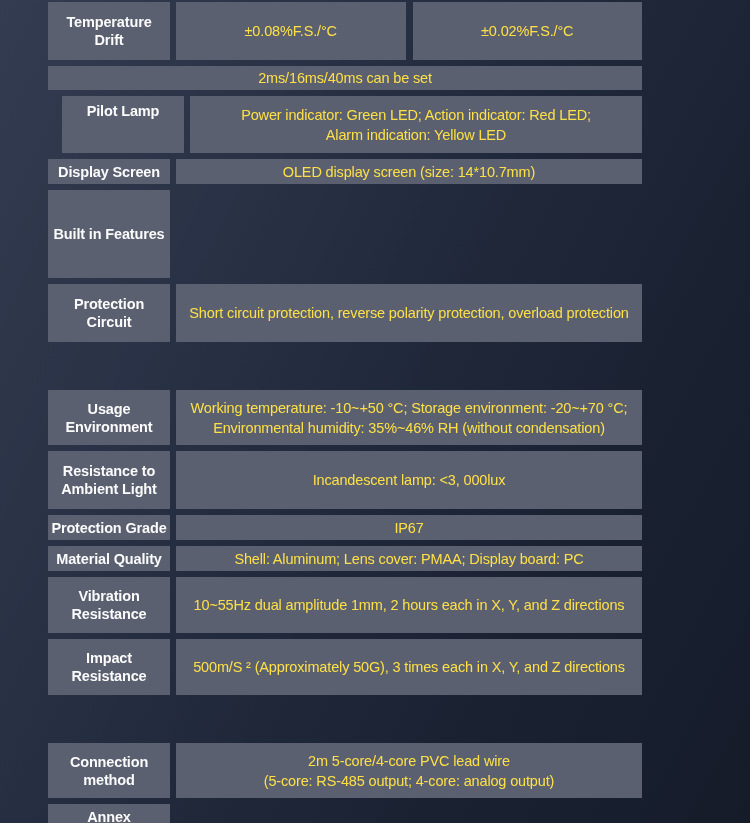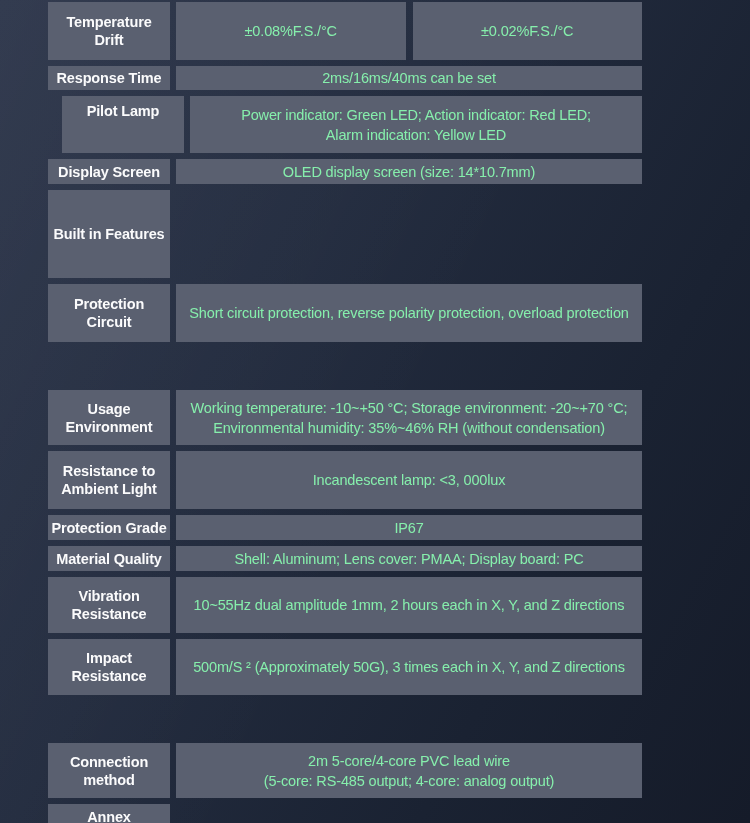--- a/index.html
+++ b/index.html
@@ -46,21 +46,21 @@
   }
   .values {
     flex: 1;
     display: flex;
     gap: 7px;
   }
   .cell {
     flex: 1;
     box-sizing: border-box;
     background: #5a6070;
-    color: #86efac;
+    color: #fde047;
     font-size: 14.5px;
     font-weight: 400;
     line-height: 20px;
     letter-spacing: -0.15px;
     display: flex;
     flex-direction: column;
     align-items: center;
     justify-content: center;
     text-align: center;
     overflow: hidden;
@@ -94,21 +94,20 @@
       <div class="cell">
           <div class="line">±0.08%F.S./°C</div>
         </div>
       <div class="cell">
           <div class="line">±0.02%F.S./°C</div>
         </div>
     </div>
   </div>
 
   <div class="row h24">
-    <div class="label">Response Time</div>
     <div class="values">
       <div class="cell">
         <div class="line">2ms/16ms/40ms can be set</div>
       </div>
     </div>
   </div>
 
   <div class="row h57 label-top">
     <div class="label">Pilot Lamp</div>
     <div class="values">

